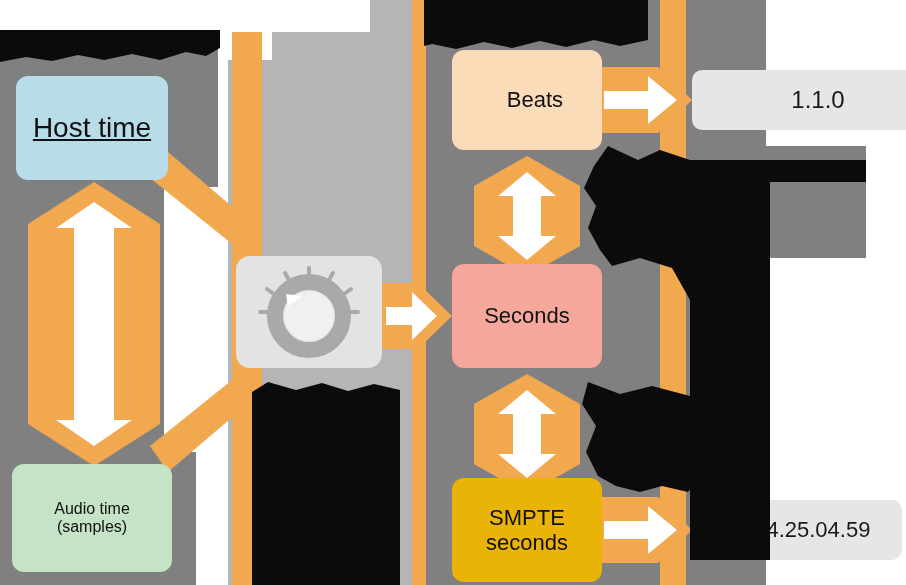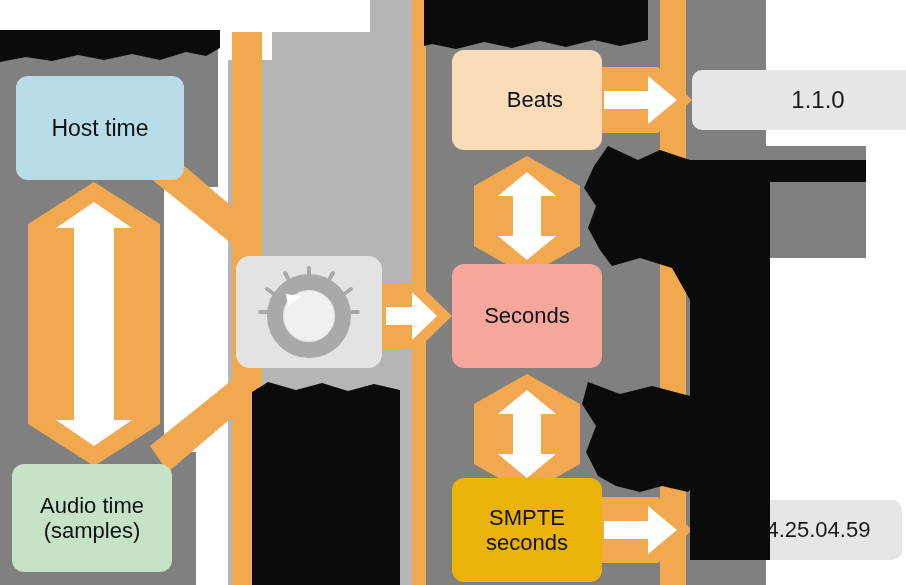--- a/index.html
+++ b/index.html
@@ -102,25 +102,25 @@
         <line x1="97" y1="17" x2="90" y2="29"></line>
         <line x1="115" y1="33" x2="104" y2="41"></line>
         <line x1="122" y1="56" x2="108" y2="56"></line>
       </g>
       <circle cx="73" cy="60" r="34" fill="none" stroke="#a9a9a9" stroke-width="16"></circle>
       <circle cx="73" cy="60" r="25" fill="#f0f0f0"></circle>
       <polygon points="50,38 66,40 52,50" fill="#ffffff"></polygon>
     </g>
   </svg>
 
-  <div class="node" style="left:16px;top:76px;width:168px;height:104px;background:#b9dce9;font-size:23px;">
+  <div class="node" style="left:16px;top:76px;width:152px;height:104px;background:#b9dce9;font-size:28px;text-decoration:underline;">
     <span class="node-label">Host time</span>
   </div>
 
-  <div class="node" style="left:12px;top:464px;width:160px;height:108px;background:#c5e3c6;font-size:22px;">
+  <div class="node" style="left:12px;top:464px;width:160px;height:108px;background:#c5e3c6;font-size:16px;">
     <span class="node-label">Audio time
 (samples)</span>
   </div>
 
   <div class="node" style="left:452px;top:50px;width:150px;height:100px;background:#fadcb9;font-size:22px;padding-left:16px;">
     <span class="node-label">Beats</span>
   </div>
 
   <div class="node" style="left:452px;top:264px;width:150px;height:104px;background:#f4a79a;font-size:22px;">
     <span class="node-label">Seconds</span>

